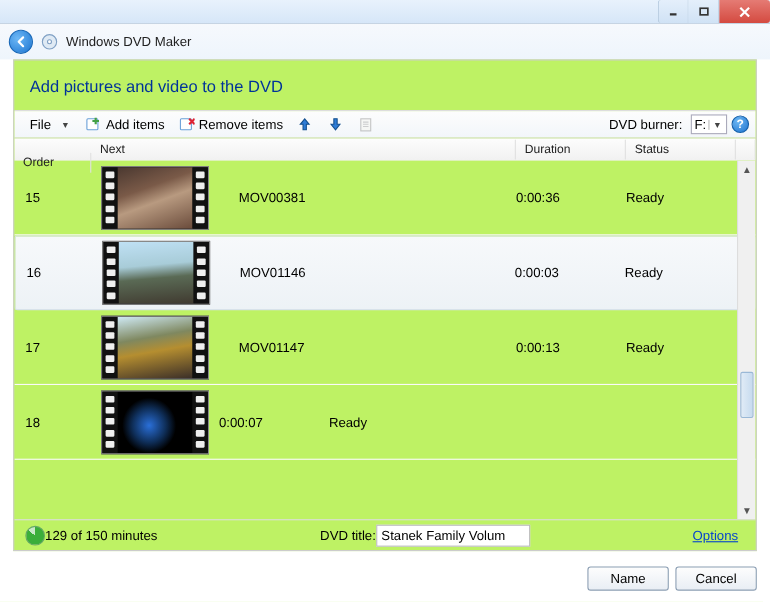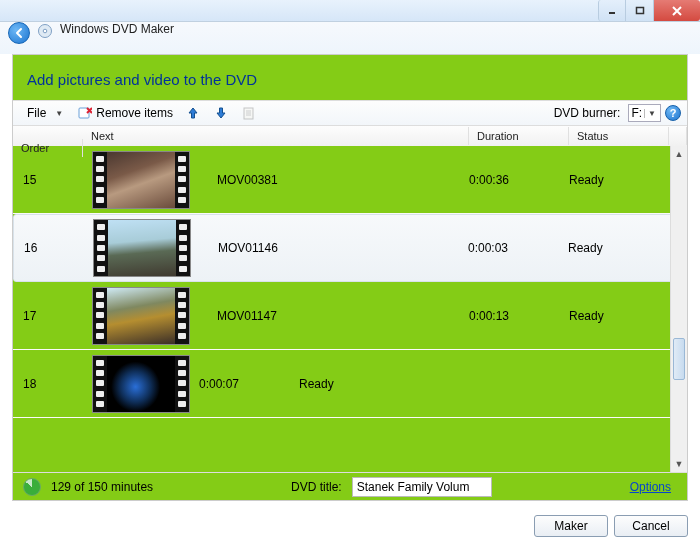--- a/index.html
+++ b/index.html
@@ -8,27 +8,27 @@
 
   
   .titlebar { height: 22px; background: linear-gradient(#e8f2fc, #d6e6f8); display: flex; justify-content: flex-end; align-items: stretch; border-bottom: 1px solid #c0d0e0; }
   .winbtn { width: 28px; display:flex; align-items:center; justify-content:center; }
   .winbtn.min { background: linear-gradient(#e4effb,#d0e2f5); border-right:1px solid #b8cce0; border-left:1px solid #b8cce0; border-top-left-radius:3px; border-bottom-left-radius:3px;}
   .winbtn.max { background: linear-gradient(#e4effb,#d0e2f5); border-right:1px solid #b8cce0;}
   .winbtn.close { width: 46px; background: linear-gradient(#e57b74,#d44a40); border-top-right-radius:3px; border-bottom-right-radius:3px;}
   .winbtn svg { display:block; }
 
   
-  .navbar { height: 32px; background: linear-gradient(#f6f9fd,#eef5fc); display: flex; padding: 0 8px; gap: 6px; }
+  .navbar { height: 32px; background: linear-gradient(#f6f9fd,#eef5fc); display: flex; align-items: center; padding: 0 8px; gap: 6px; }
   .backbtn { width:22px; height:22px; border-radius:50%; background: radial-gradient(circle at 35% 35%, #6db8f6, #1b74d0); border:1px solid #1666b6; display:flex; align-items:center; justify-content:center; }
   .backbtn svg { display:block; }
   .appicon { width:18px; height:18px; display:flex; align-items:center; justify-content:center; }
   .navtitle { font-size: 12px; color:#222; }
 
-  .panel { flex: 1; background:#84cc16; margin: 0 12px 8px 12px; border:1px solid #ccc; display:flex; flex-direction:column; overflow:hidden;}
+  .panel { flex: 1; background:#bef264; margin: 0 12px 8px 12px; border:1px solid #ccc; display:flex; flex-direction:column; overflow:hidden;}
   .panel-heading { font-size: 15px; color:#003399; padding: 16px 14px 12px 14px; font-weight:400;}
   .toolbar { height: 26px; display:flex; align-items:center; border-top:1px solid #ddd; border-bottom:1px solid #ddd; background:linear-gradient(#fdfdfd,#f2f6fa); padding: 0 6px; gap:4px; }
   .toolbar .txt { padding: 0 4px; }
   .toolbar .btn { display:flex; align-items:center; gap:3px; padding:2px 4px; }
   .toolbar .icon16 { width:16px; height:16px; display:flex; align-items:center; justify-content:center; }
   .toolbar .chev { font-size:8px; color:#444; padding:0 2px;}
   .spacer { flex:1; }
   .burnerselect { border:1px solid #aab; background:#fff; height:18px; padding: 0 2px; display:flex; align-items:center; gap:2px; }
   .burnerselect .chev { border-left:1px solid #bbb; padding-left:3px; }
   .helpbtn { width:16px; height:16px; border-radius:50%; background:radial-gradient(circle at 35% 30%,#6eb8f4,#1e74cf); color:#fff; display:flex; align-items:center; justify-content:center; font-weight:bold; font-size:11px; border:1px solid #1560aa;}
@@ -54,21 +54,21 @@
   .cell-name { flex:1; padding-left:18px; }
   .cell-dur { width:100px; }
   .cell-status { width:100px; }
   .cell-right { width:18px; }
 
   .scrollbar { position:absolute; right:0; top:0; bottom:0; width:17px; background:#f0f0f0; border-left:1px solid #ddd; display:flex; flex-direction:column; align-items:center;}
   .scrollbar .arr { height:16px; width:100%; display:flex; align-items:center; justify-content:center; color:#555; font-size:9px; }
   .scrollbar .track { flex:1; width:100%; position:relative;}
   .scrollbar .thumb { position:absolute; left:2px; right:2px; top:176px; height:42px; background:linear-gradient(to right,#e0ebf6,#c7dbef); border:1px solid #9ab8d6; border-radius:2px;}
 
-  .statusbar { height:28px; border-top:1px solid #ddd; display:flex; align-items:center; padding:0 10px; gap:10px;}
+  .statusbar { height:28px; border-top:1px solid #ddd; display:flex; align-items:center; padding:0 10px; }
   .pie { width:18px; height:18px; border-radius:50%; background:conic-gradient(#3aae3a 0 309deg, #c8e8c8 309deg 360deg); border:1px solid #6a6;}
   .dvdtitle-label { margin-left:auto; }
   .dvdtitle-input { border:1px solid #bbb; height:20px; width:140px; padding:0 4px; font-family:Liberation Sans, sans-serif; font-size:12px; }
   .optlink { margin-left:auto; color:#0645cc; text-decoration:underline; cursor:pointer; margin-right:6px;}
 
   .footer { display:flex; justify-content:flex-end; gap:6px; padding: 6px 12px 10px 0;}
   .footer button { width:74px; height:22px; background:linear-gradient(#fdfdfd,#e9eef4); border:1px solid #8a9db2; border-radius:3px; font-family:inherit; font-size:12px;}
 </style>
 </head>
 <body>
@@ -106,20 +106,29 @@
   <div class="navtitle">Windows DVD Maker</div>
 </div>
 
 <div class="panel">
   <div class="panel-heading">Add pictures and video to the DVD</div>
 
   <div class="toolbar">
     <div class="btn">
       <span class="txt">File</span>
       <span class="chev">▼</span>
+    </div>
+    <div class="btn">
+      <span class="icon16">
+        <svg width="14" height="14">
+            <rect x="1" y="2" width="10" height="10" rx="1" fill="#fff" stroke="#6aa0d8"></rect>
+            <path d="M9 1 v6 M6 4 h6" stroke="#43a047" stroke-width="2"></path>
+          </svg>
+      </span>
+      <span>Add items</span>
     </div>
     <div class="btn">
       <span class="icon16">
         <svg width="14" height="14">
             <rect x="1" y="2" width="10" height="10" rx="1" fill="#fff" stroke="#6aa0d8"></rect>
             <path d="M9 2 L14 7 M14 2 L9 7" stroke="#d23" stroke-width="2"></path>
           </svg>
       </span>
       <span>Remove items</span>
     </div>
@@ -282,15 +291,15 @@
   <div class="statusbar">
     <div class="pie"></div>
     <span>129 of 150 minutes</span>
     <span class="dvdtitle-label">DVD title:</span>
     <input class="dvdtitle-input" value="Stanek Family Volum" style="">
     <span class="optlink">Options</span>
   </div>
 </div>
 
 <div class="footer">
-  <button>Maker</button>
+  <button>Name</button>
   <button>Cancel</button>
 </div>
 
 </body></html>

